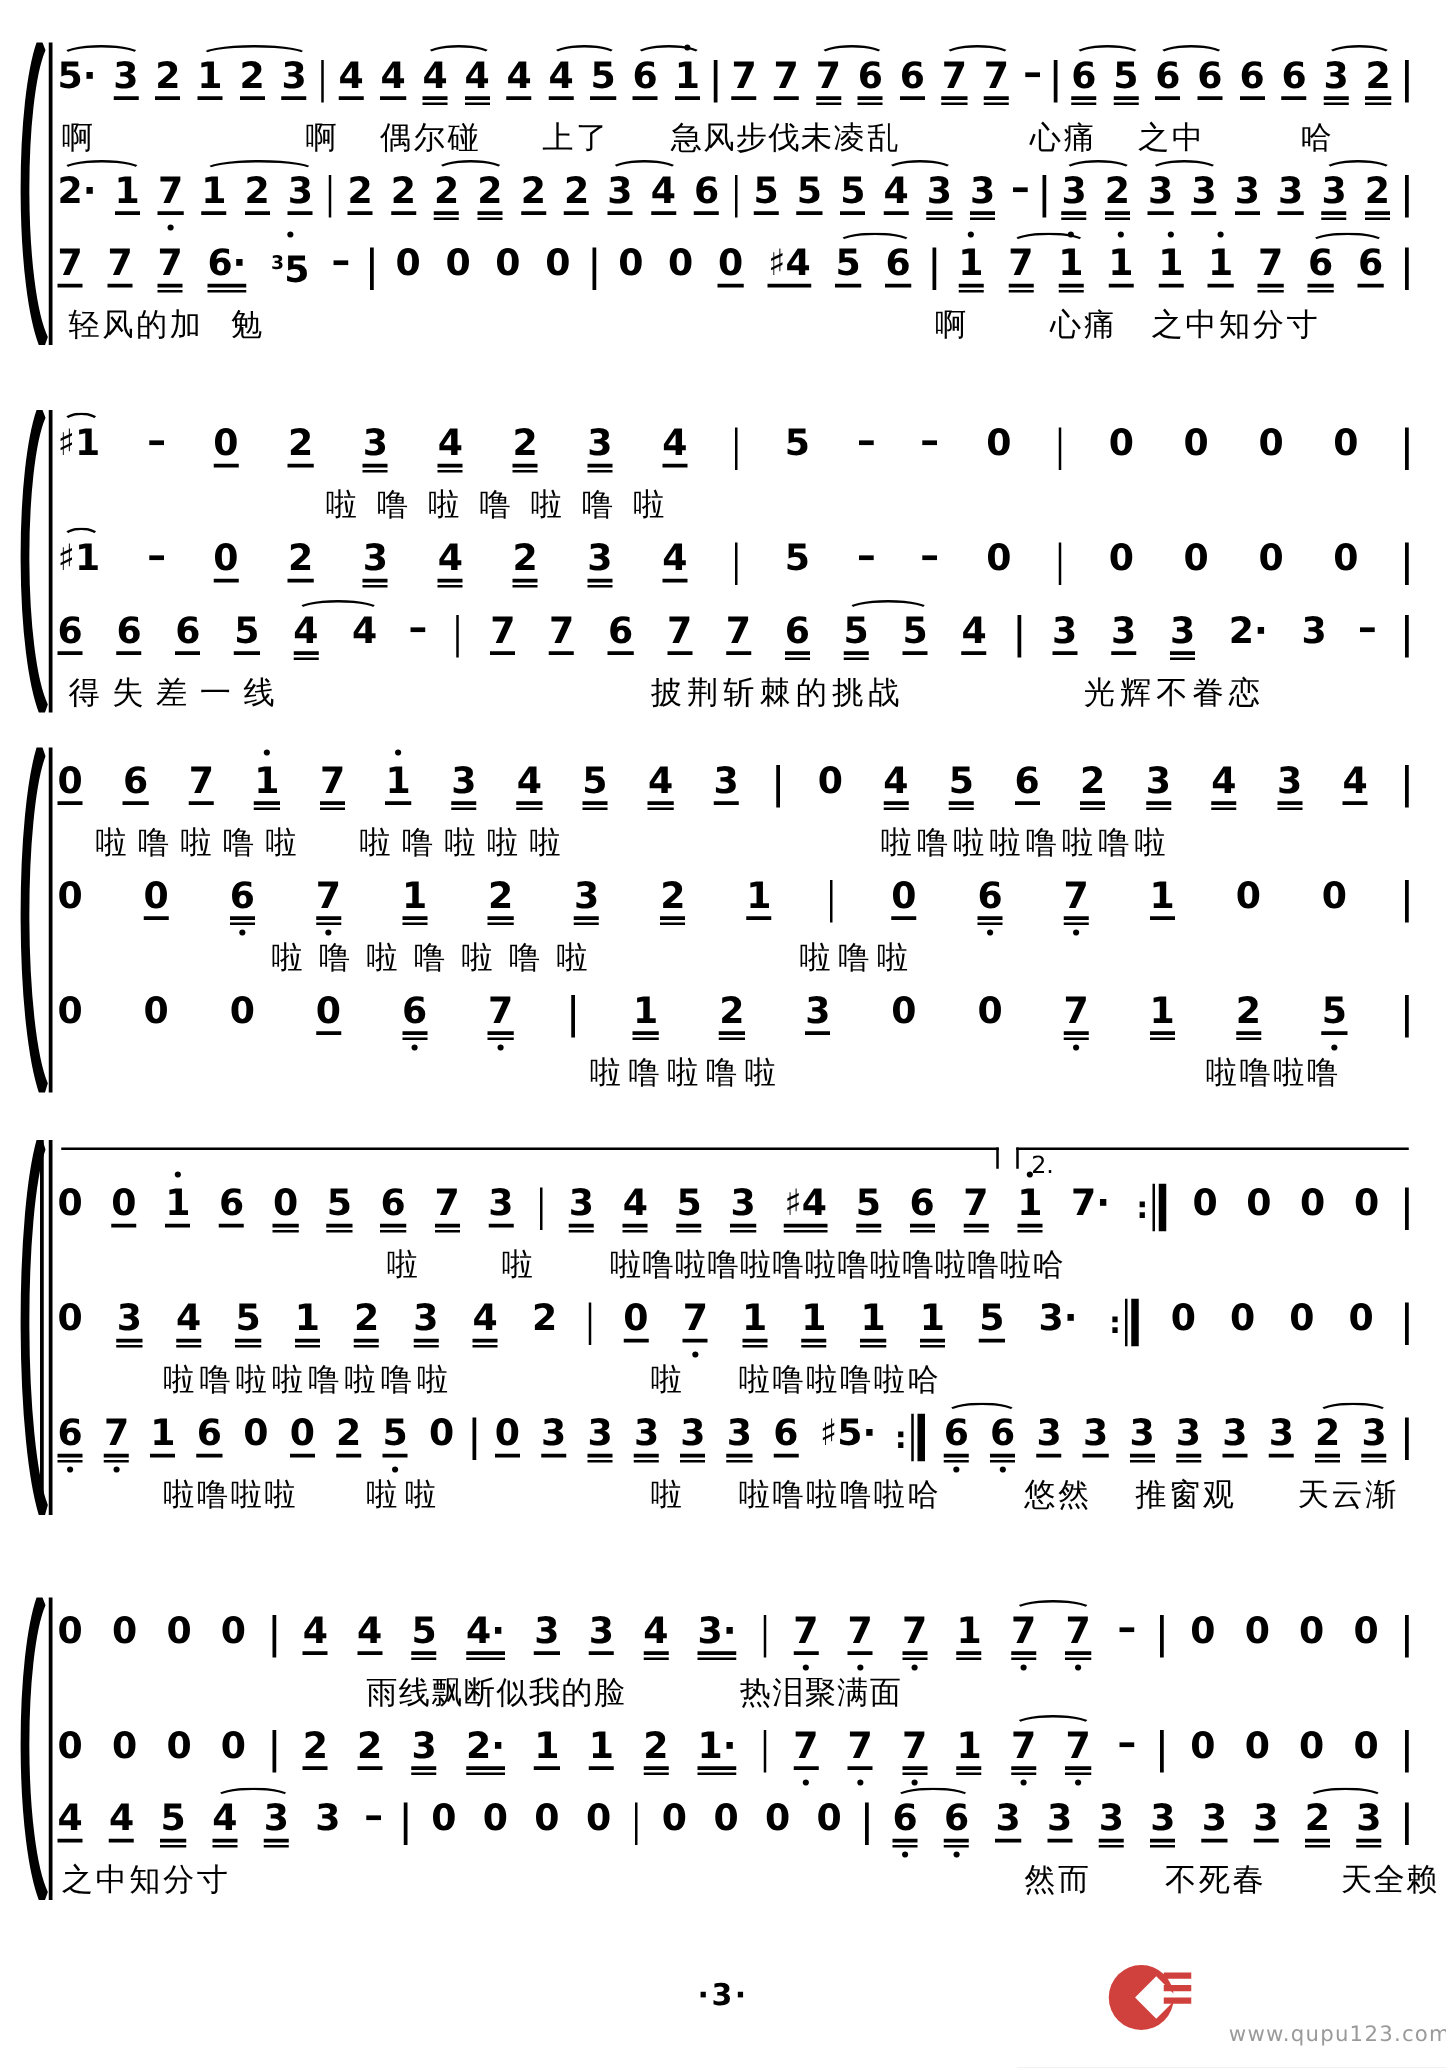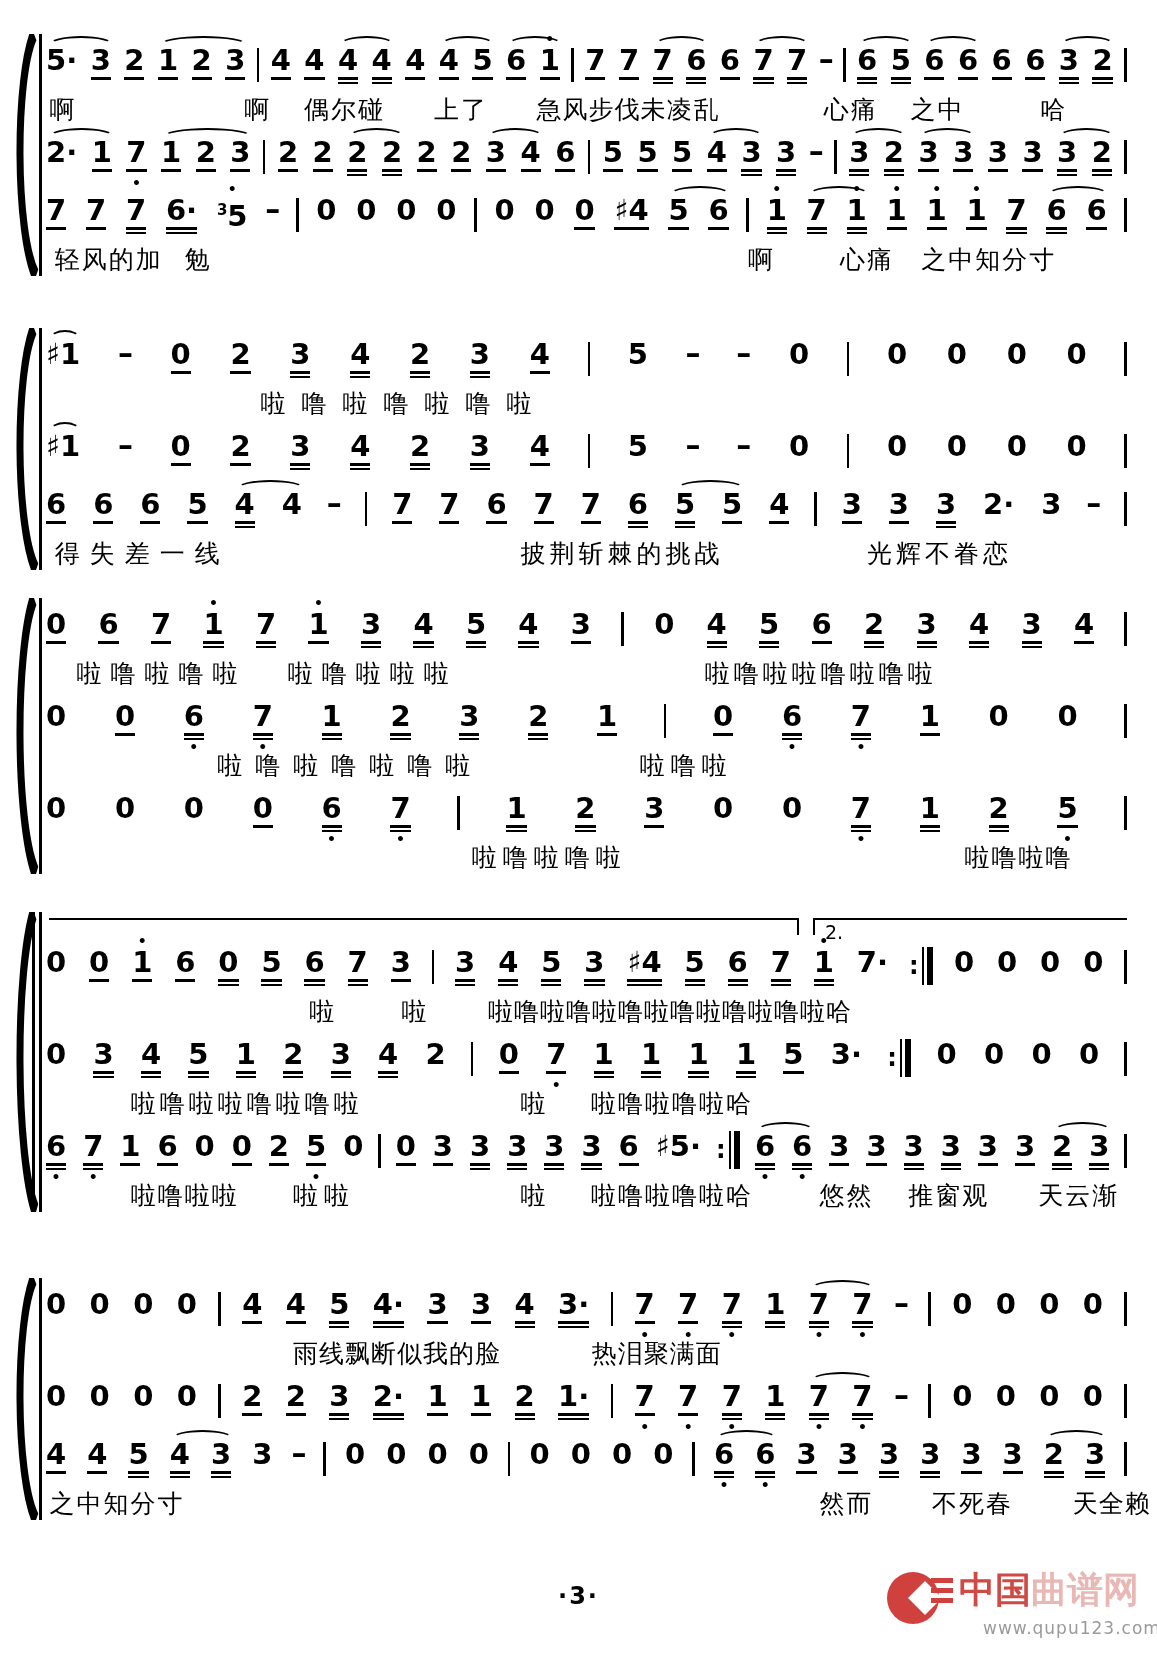--- a/index.html
+++ b/index.html
@@ -2863,19 +2863,16 @@
     <div class="watermark">
       <span class="wlogo">
         <span class="disc"></span>
           <span class="notch"></span>
         <span class="bars">
             <i></i>
             <i></i>
             <i></i>
           </span>
       </span>
-      <span class="wtext">
-        <span class="primary">中国</span><span class="secondary">曲谱网</span>
-      </span>
       <span class="wurl">www.qupu123.com</span>
     </div>
   </div>
 </div>
 
 </body></html>

